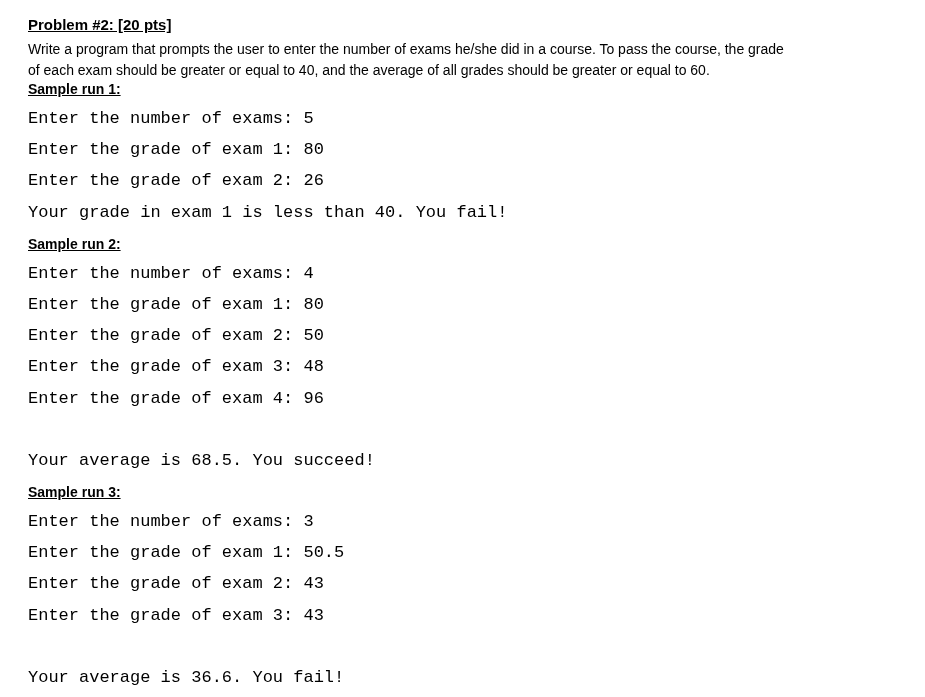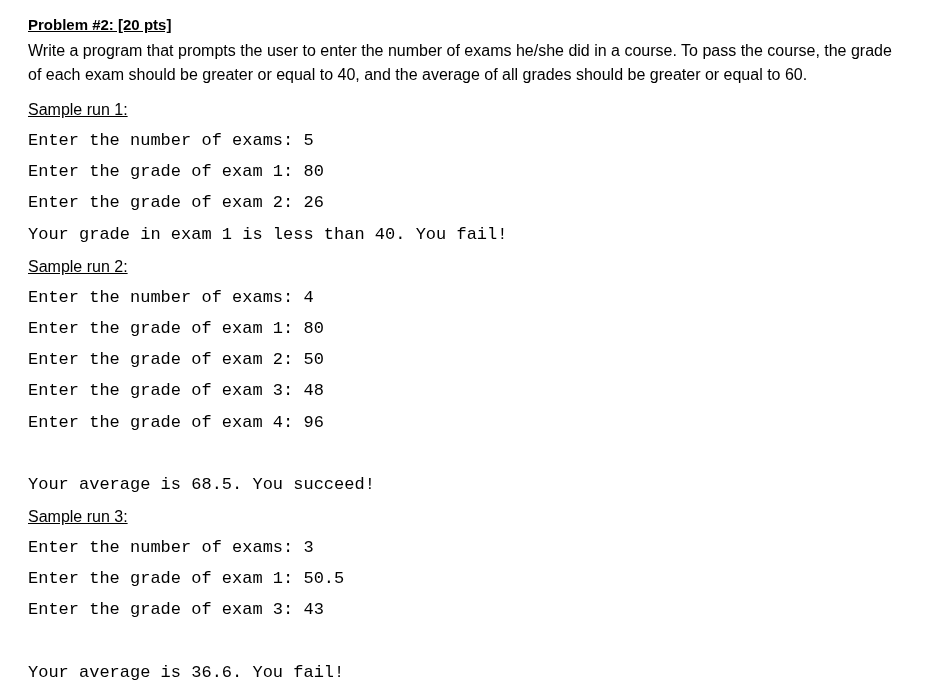--- a/index.html
+++ b/index.html
@@ -23,28 +23,27 @@
     }
 
     .problem-title {
       font-size: 15px;
       font-weight: bold;
       text-decoration: underline;
       margin-bottom: 6px;
     }
 
     .problem-description {
-      font-size: 16px;
+      font-size: 14px;
       line-height: 1.5;
-      margin-bottom: 14px;
     }
 
     .sample-run-label {
-      font-size: 16px;
-      font-weight: normal;
+      font-size: 14px;
+      font-weight: bold;
       text-decoration: underline;
       margin-bottom: 8px;
       display: block;
     }
 
     .code-block {
       font-family: 'Courier New', Courier, monospace;
       font-size: 17px;
       line-height: 1.6;
       margin-bottom: 4px;
@@ -92,20 +91,21 @@
     <div class="code-block">Enter the grade of exam 3: 48</div>
     <div class="code-block">Enter the grade of exam 4: 96</div>
     <div class="code-block">&nbsp;</div>
     <div class="code-block">Your average is 68.5. You succeed!</div>
   </div>
 
   <div class="section">
     <span class="sample-run-label">Sample run 3:</span>
     <div class="code-block">Enter the number of exams: 3</div>
     <div class="code-block">Enter the grade of exam 1: 50.5</div>
+    <div class="code-block">Enter the grade of exam 2: 43</div>
     <div class="code-block">Enter the grade of exam 3: 43</div>
     <div class="code-block">&nbsp;</div>
     <div class="code-block">Your average is 36.6. You fail!</div>
   </div>
 
   <div class="answer-box">
     <span>Answer:</span>
   </div>
 
 </div>

